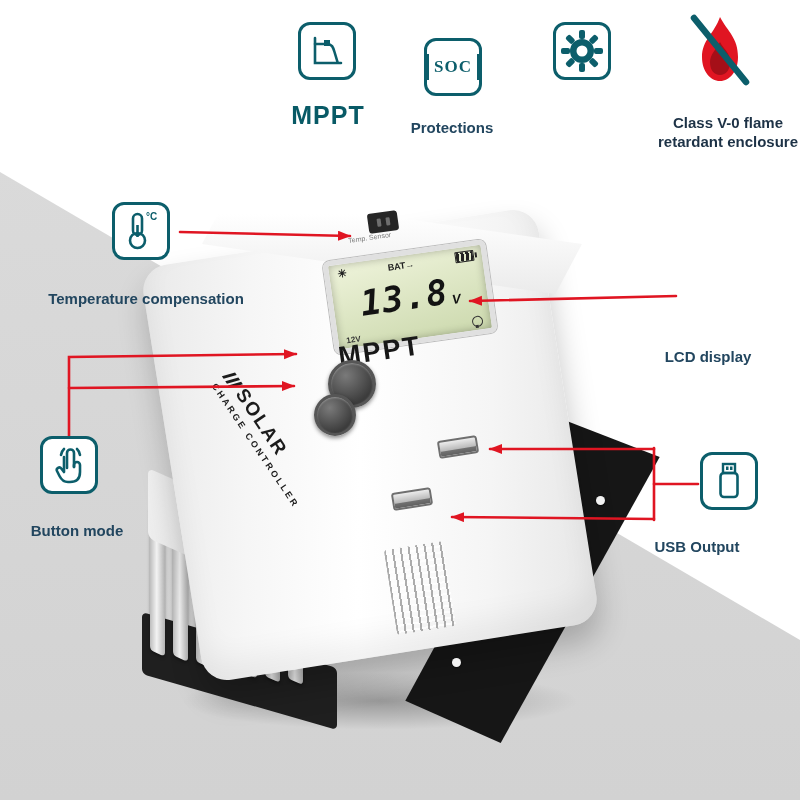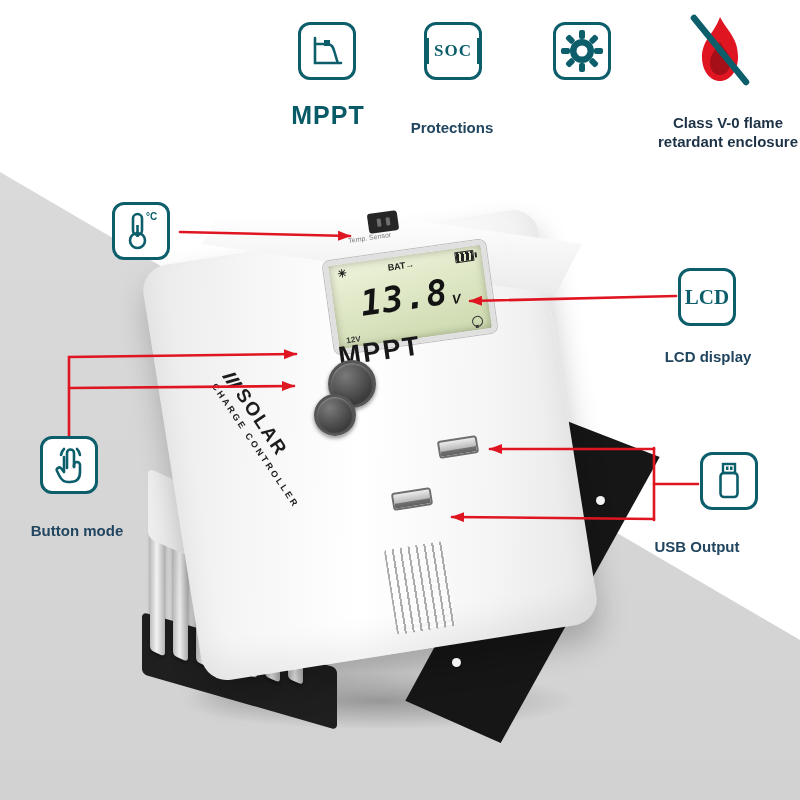--- a/index.html
+++ b/index.html
@@ -118,21 +118,21 @@
 
   <div class="icon-box" style="left:298px;top:22px;">
     <svg width="40" height="40" viewBox="0 0 40 40">
       <path d="M8 7 L8 32 L34 32" fill="none" stroke="#0c5e6b" stroke-width="2.6" stroke-linecap="round"></path>
       <path d="M8 13 L20 13 C25 13 26 16 27.5 21 L30.5 31" fill="none" stroke="#0c5e6b" stroke-width="2.6" stroke-linecap="round"></path>
       <rect x="17" y="9" width="6" height="6" fill="#0c5e6b"></rect>
     </svg>
   </div>
   <div class="mppt-label">MPPT</div>
 
-  <div class="icon-box" style="left:424px;top:22px;">
+  <div class="icon-box" style="left:424px;top:38px;">
     <span class="soc-text">SOC</span>
   </div>
   <div class="feat-label" style="left:392px;top:119px;width:120px;">Protections</div>
 
   <div class="icon-box" style="left:553px;top:22px;">
     <svg width="44" height="44" viewBox="0 0 44 44">
       <g fill="#0c5e6b">
         <rect x="19" y="1" width="6" height="9" rx="2"></rect>
         <rect x="19" y="1" width="6" height="9" rx="2" transform="rotate(45 22 22)"></rect>
         <rect x="19" y="1" width="6" height="9" rx="2" transform="rotate(90 22 22)"></rect>
@@ -237,36 +237,34 @@
   </svg>
 
   <div class="icon-box" style="left:112px;top:202px;">
     <svg width="44" height="44" viewBox="0 0 44 44">
       <rect x="14" y="5" width="9" height="21" rx="4.5" fill="none" stroke="#0c5e6b" stroke-width="2.6"></rect>
       <circle cx="18.5" cy="31.5" r="7.5" fill="none" stroke="#0c5e6b" stroke-width="2.6"></circle>
       <line x1="18.5" y1="16" x2="18.5" y2="28" stroke="#0c5e6b" stroke-width="2.6"></line>
       <text x="27" y="11" font-size="10" font-weight="bold" fill="#0c5e6b" font-family="Liberation Sans, sans-serif">°C</text>
     </svg>
   </div>
+  <div class="co-label" style="left:40px;top:289px;width:212px;">Temperature compensation</div>
 
   <div class="icon-box" style="left:40px;top:436px;">
     <svg width="44" height="44" viewBox="0 0 44 44">
       <g fill="none" stroke="#0c5e6b" stroke-width="2.6" stroke-linecap="round" stroke-linejoin="round">
         <path d="M20 25 V10 a3.5 3.5 0 0 1 7 0 V24"></path>
         <path d="M27 24 v-2 a3 3 0 0 1 6 0 v7 c0 7 -4 10 -10 10 h-2 c-4 0 -6.5 -2 -8.5 -6 l-2.5 -5 a2.5 2.5 0 0 1 4.3 -2.5 l2.7 3.5 V14"></path>
         <path d="M14 12 a10 10 0 0 1 3 -6"></path>
         <path d="M33 12 a10 10 0 0 0 -3 -6"></path>
       </g>
     </svg>
   </div>
   <div class="co-label" style="left:22px;top:521px;width:110px;">Button mode</div>
 
-  <div class="icon-box" style="left:678px;top:268px;">
-    <span class="lcd-text">LCD</span>
-  </div>
   <div class="co-label" style="left:652px;top:347px;width:112px;">LCD display</div>
 
   <div class="icon-box" style="left:700px;top:452px;">
     <svg width="44" height="44" viewBox="0 0 44 44">
       <rect x="16" y="5" width="12" height="9" fill="none" stroke="#0c5e6b" stroke-width="2.4"></rect>
       <rect x="19" y="7.5" width="2.5" height="3.5" fill="#0c5e6b"></rect>
       <rect x="23" y="7.5" width="2.5" height="3.5" fill="#0c5e6b"></rect>
       <rect x="13.5" y="14" width="17" height="24" rx="3.5" fill="none" stroke="#0c5e6b" stroke-width="2.6"></rect>
     </svg>
   </div>

